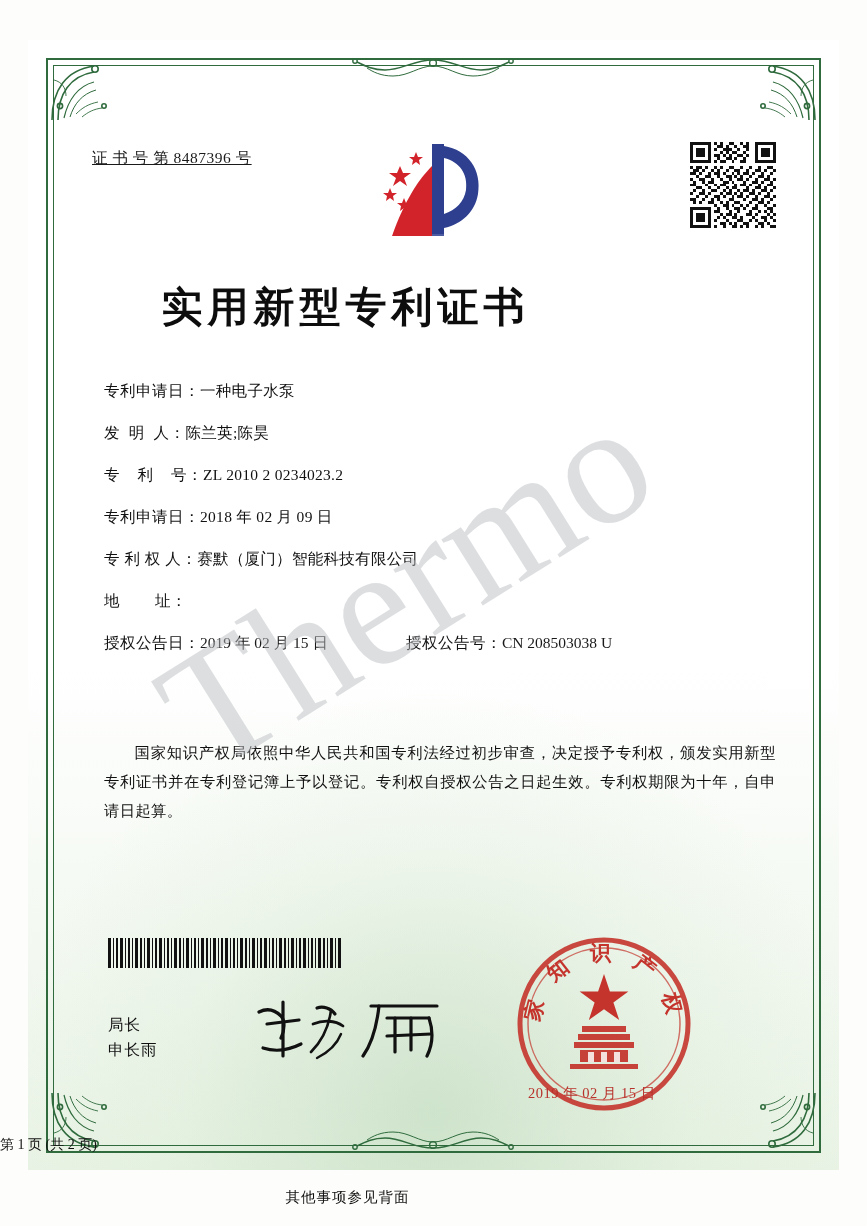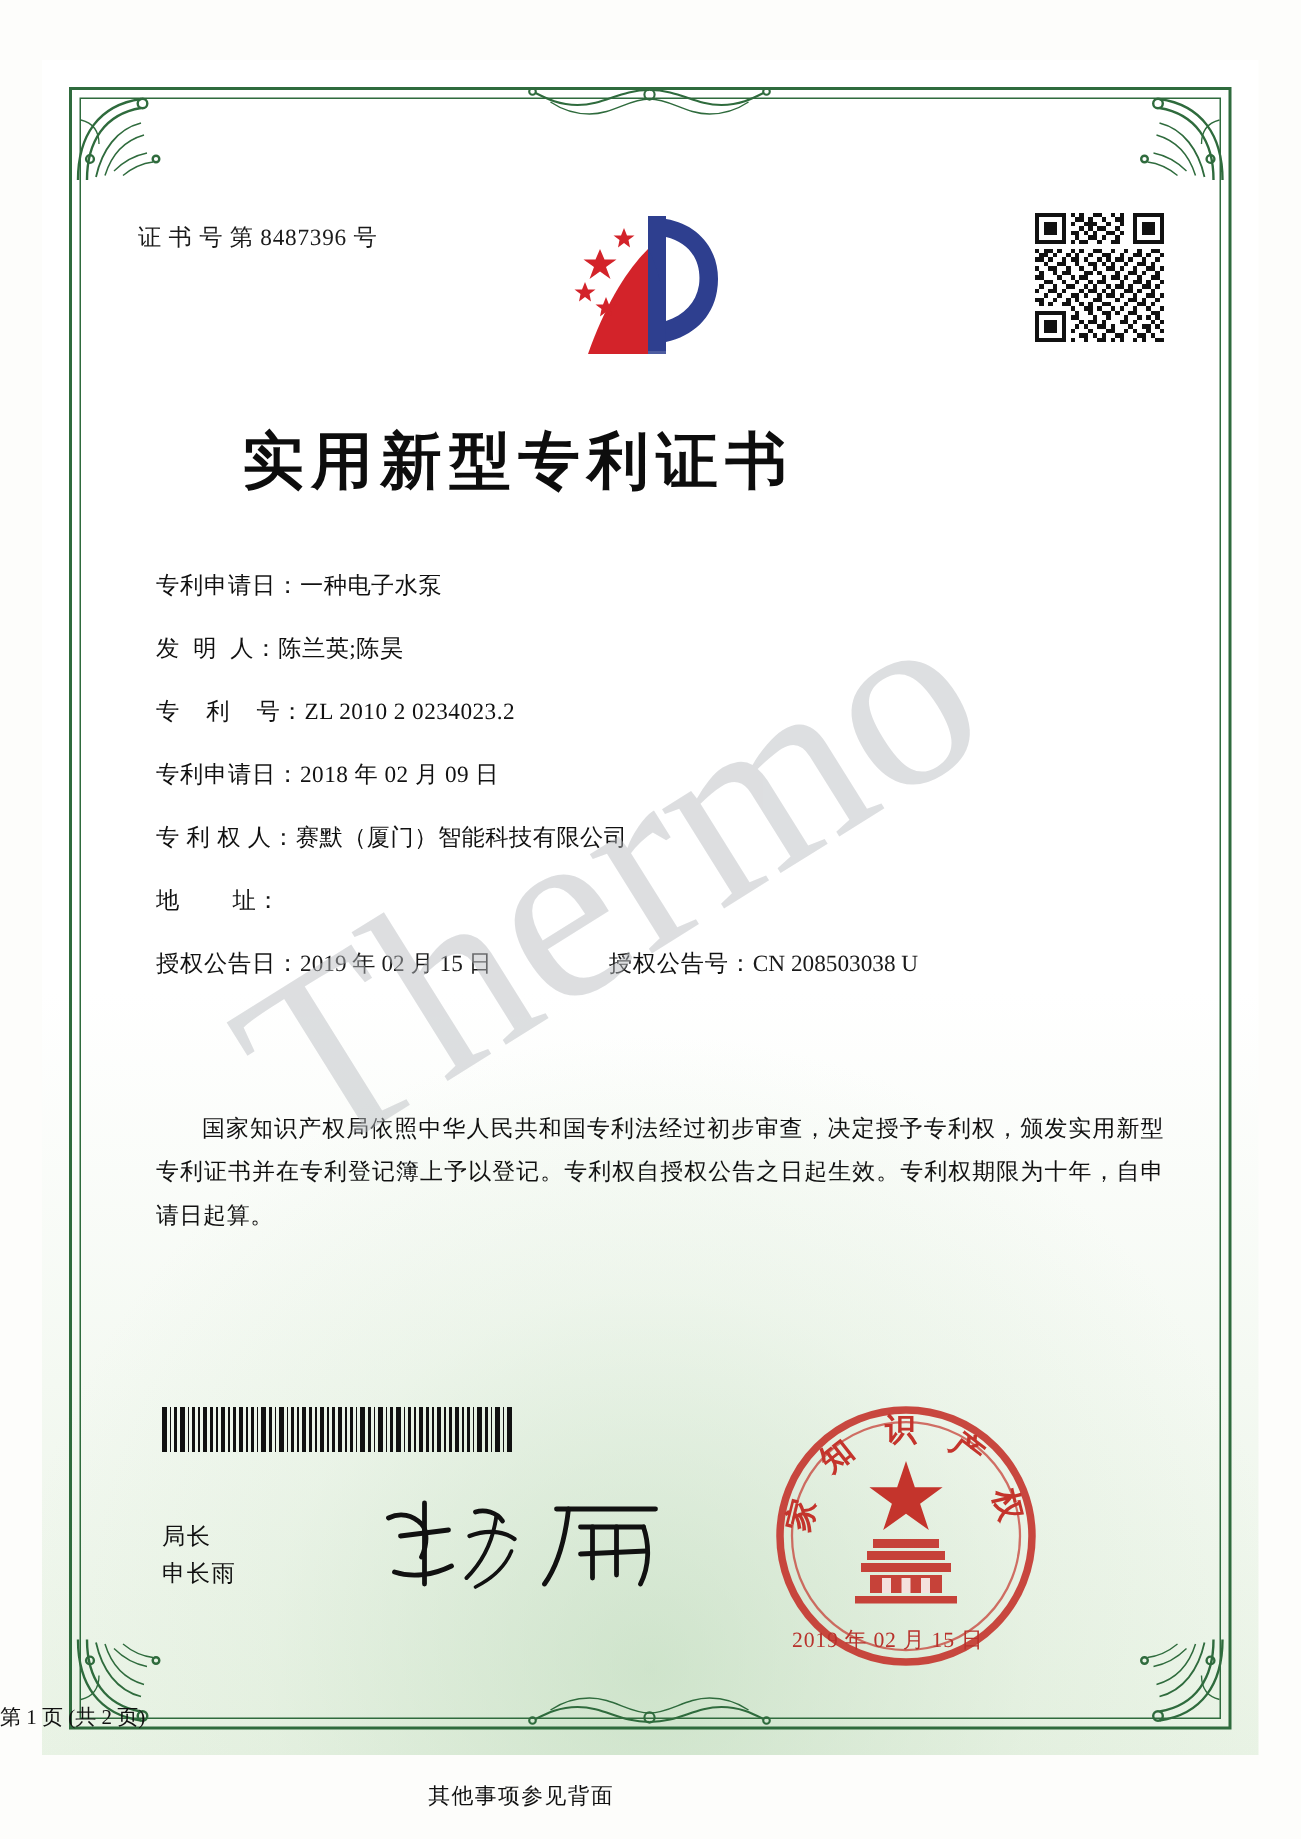--- a/index.html
+++ b/index.html
@@ -77,20 +77,21 @@
   .bottom-ornament svg { width: 100%; height: 100%; display: block; }
 
   
   .cert-no {
     position: absolute;
     left: 92px; top: 148px;
     font-size: 15.5px;
     letter-spacing: 0.5px;
     color: #1a1a1a;
     white-space: nowrap;
+    text-decoration: underline;
   }
   .logo {
     position: absolute;
     left: 370px; top: 136px;
     width: 120px; height: 110px;
   }
   .logo svg { width: 100%; height: 100%; display: block; }
 
   .qr {
     position: absolute;

